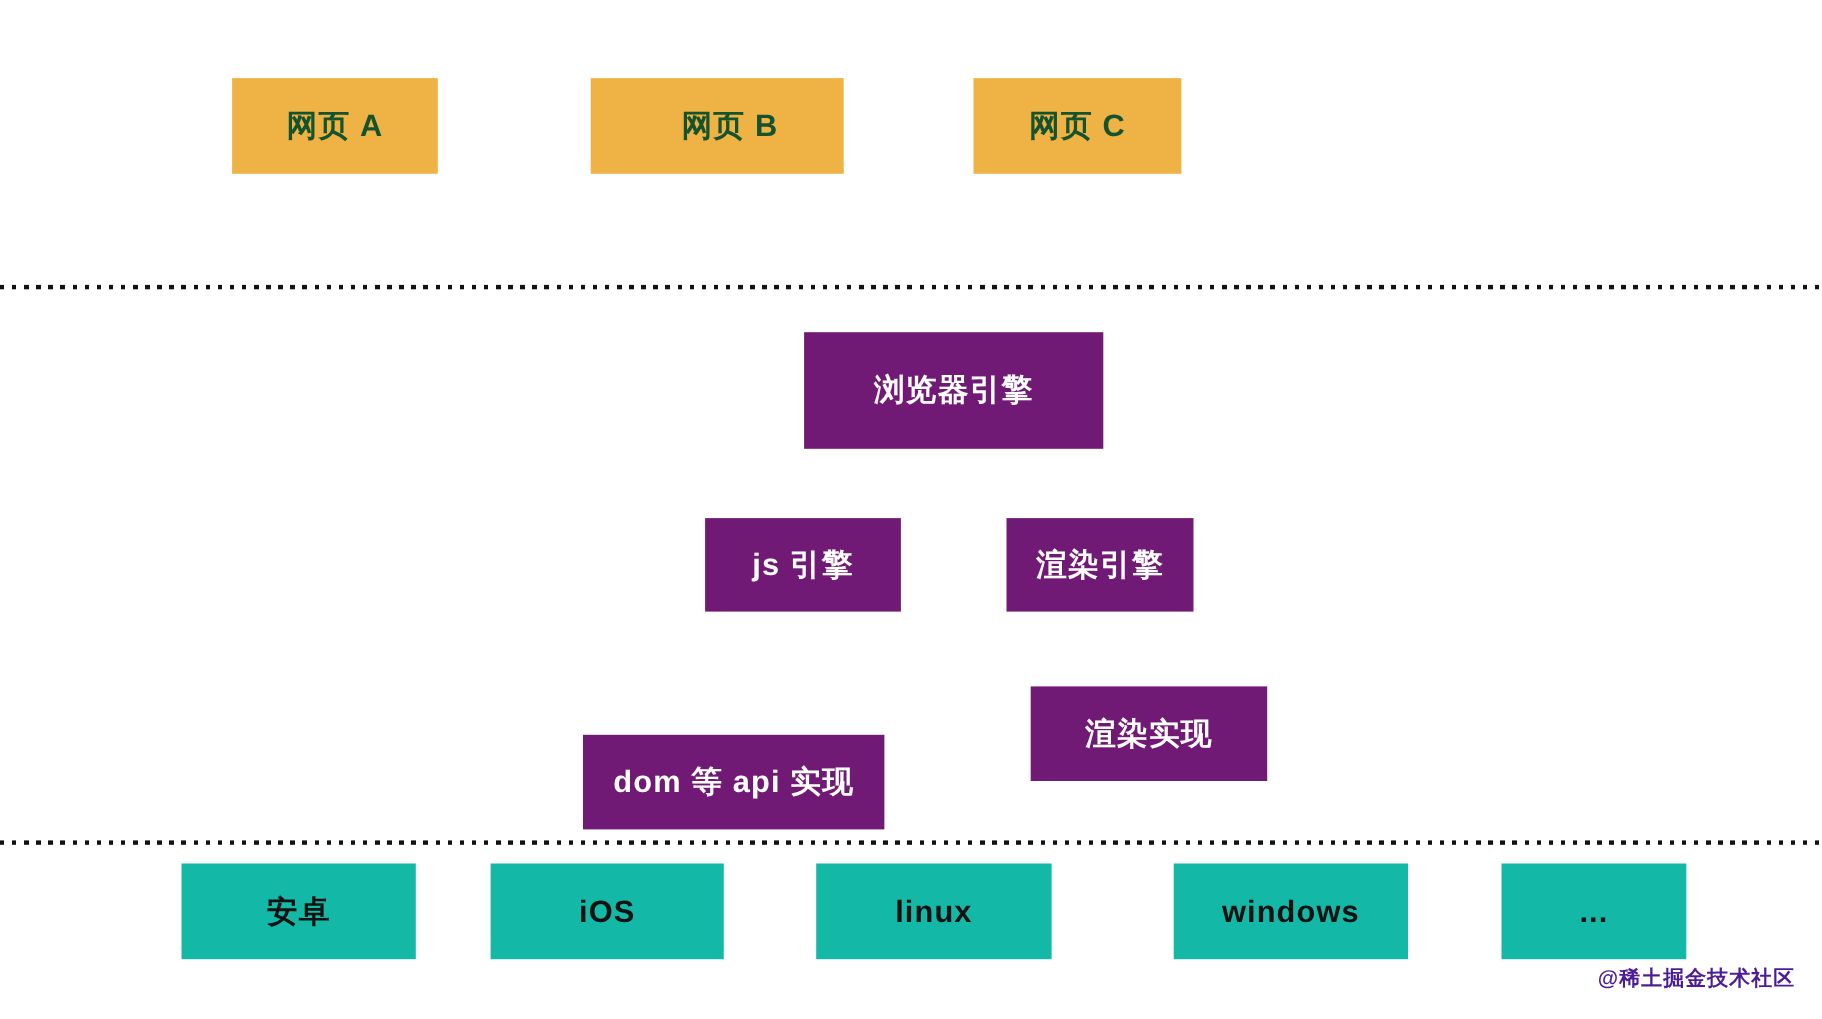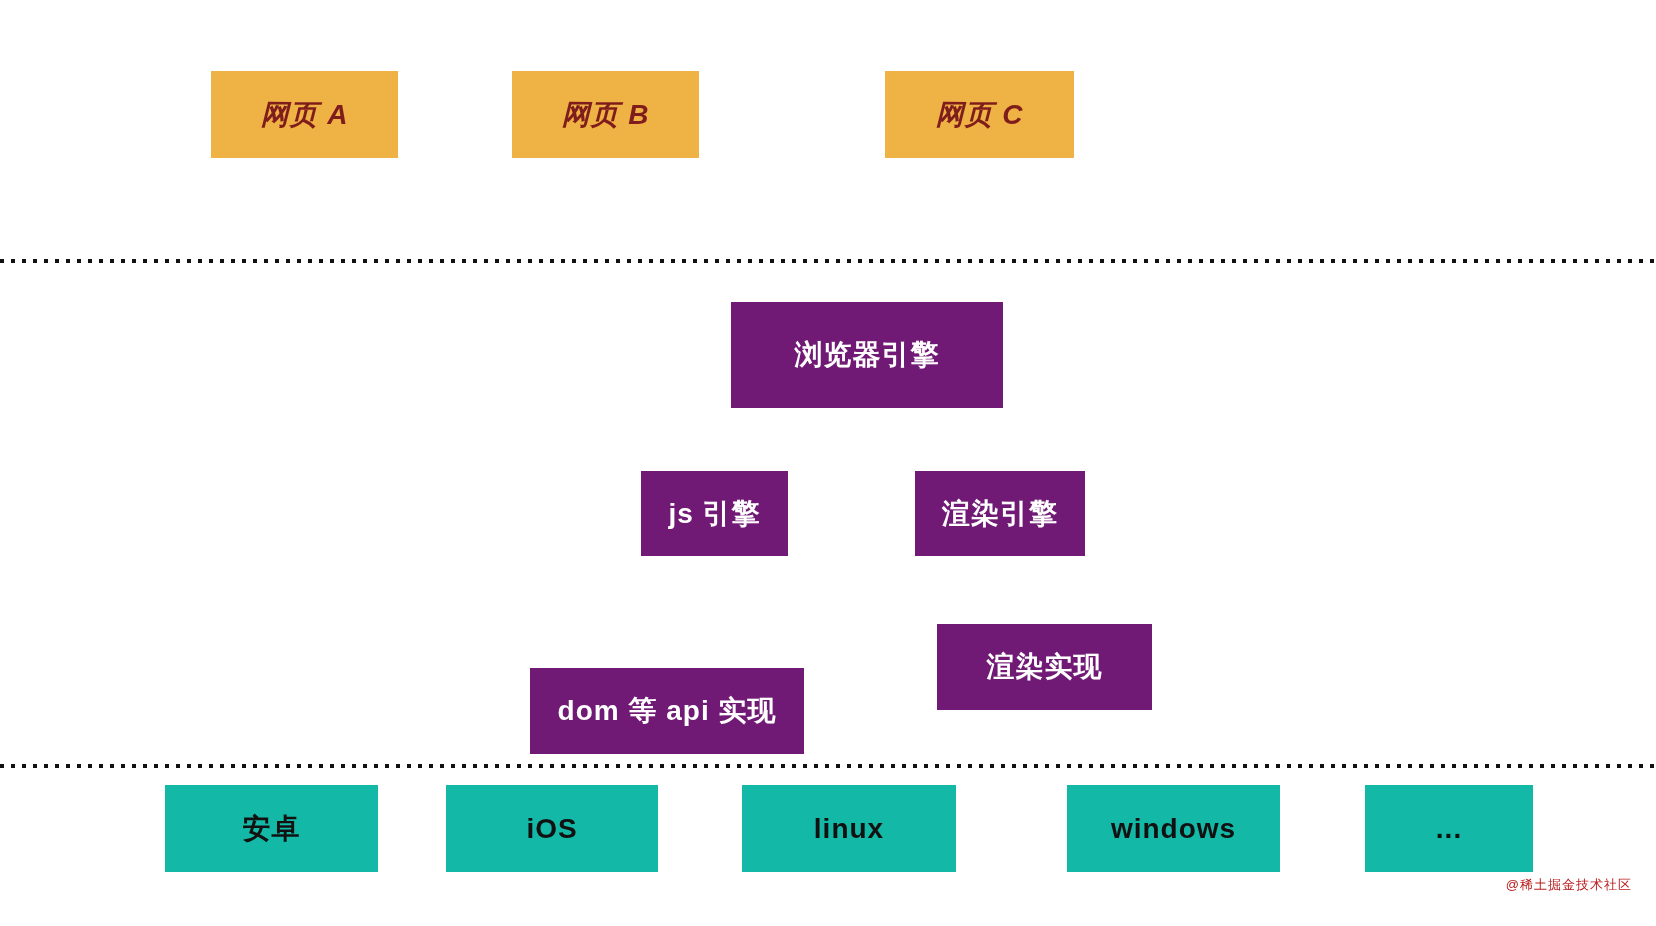--- a/index.html
+++ b/index.html
@@ -20,24 +20,23 @@
     display: flex;
     align-items: center;
     justify-content: center;
     font-size: 28px;
     font-weight: 700;
     letter-spacing: 1px;
     white-space: nowrap;
   }
   .box.orange {
     background: #efb244;
-    color: #7f1d1d;
+    color: #14532d;
     top: 71px;
     height: 87px;
-    font-style: italic;
   }
   .box.black {
     background: #701a75;
     color: #ffffff;
   }
   .box.blue {
     background: #14b8a6;
     color: #111111;
     top: 785px;
     height: 87px;
@@ -46,40 +45,40 @@
     position: absolute;
     left: 0;
     width: 1656px;
     height: 4px;
     background-image: repeating-linear-gradient(to right, #111111 0px, #111111 4px, transparent 4px, transparent 11px);
   }
   .watermark {
     position: absolute;
     top: 876px;
     right: 24px;
-    font-size: 13px;
-    font-weight: 400;
-    color: #b91c1c;
+    font-size: 19px;
+    font-weight: 700;
+    color: #4c1d95;
     letter-spacing: 1px;
   }
 </style>
 </head>
 <body>
 
 <div class="canvas">
 
   <div class="box orange" style="left:211px;width:187px;">网页 A</div>
-  <div class="box orange" style="left:512px;width:187px;">网页 B</div>
+  <div class="box orange" style="left:537px;width:207px;padding-left:23px;">网页 B</div>
   <div class="box orange" style="left:885px;width:189px;">网页 C</div>
 
   <div class="dotted-line" style="top:259px;"></div>
 
   <div class="box black" style="left:731px;top:302px;width:272px;height:106px;">浏览器引擎</div>
 
-  <div class="box black" style="left:641px;top:471px;width:147px;height:85px;">js 引擎</div>
+  <div class="box black" style="left:641px;top:471px;width:178px;height:85px;">js 引擎</div>
   <div class="box black" style="left:915px;top:471px;width:170px;height:85px;">渲染引擎</div>
 
   <div class="box black" style="left:530px;top:624px;width:274px;height:86px;margin-top:44px;">dom 等 api 实现</div>
   <div class="box black" style="left:937px;top:624px;width:215px;height:86px;">渲染实现</div>
 
   <div class="dotted-line" style="top:764px;"></div>
 
   <div class="box blue" style="left:165px;width:213px;">安卓</div>
   <div class="box blue" style="left:446px;width:212px;">iOS</div>
   <div class="box blue" style="left:742px;width:214px;">linux</div>

